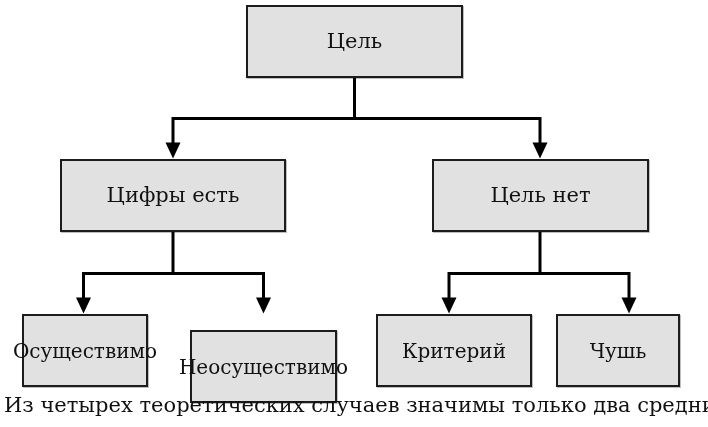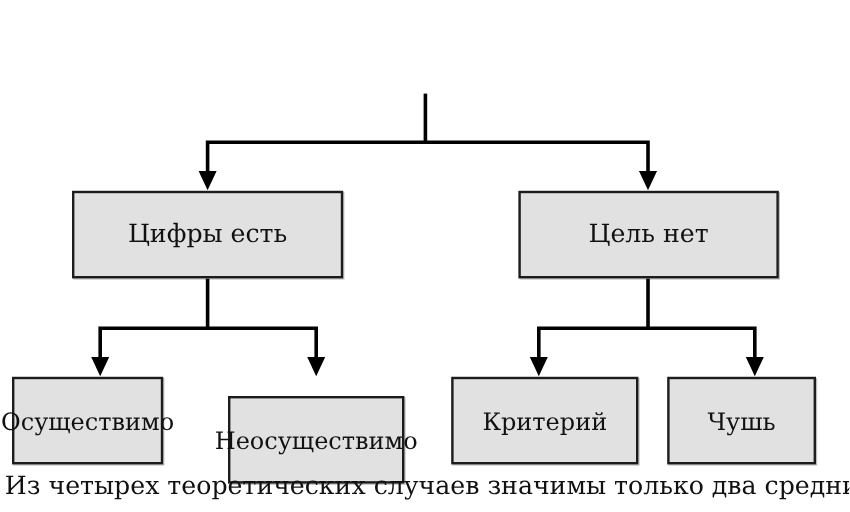--- a/index.html
+++ b/index.html
@@ -29,21 +29,21 @@
     color: #111111;
   }
   .node span {
     font-size: 21px;
     line-height: 1.1;
     white-space: nowrap;
   }
   .node.root  { left: 246px; top: 5px;   width: 217px; height: 73px; }
   .node.l2a   { left: 60px;  top: 159px; width: 226px; height: 73px; }
   .node.l2b   { left: 432px; top: 159px; width: 217px; height: 73px; }
-  .node.l3a   { left: 10px;  top: 314px; width: 126px; height: 73px; }
+  .node.l3a   { left: 22px;  top: 314px; width: 126px; height: 73px; }
   .node.l3b   { left: 190px; top: 330px; width: 147px; height: 73px; }
   .node.l3c   { left: 376px; top: 314px; width: 156px; height: 73px; }
   .node.l3d   { left: 556px; top: 314px; width: 124px; height: 73px; }
   .node.l3a span, .node.l3b span, .node.l3c span, .node.l3d span { font-size: 20px; }
   .caption {
     position: absolute;
     left: 4px;
     top: 393px;
     width: 704px;
     font-size: 21px;
@@ -70,20 +70,23 @@
     <g fill="#000000" stroke="none">
       <polygon points="165.5,142.5 180.5,142.5 173,158.5"></polygon>
       <polygon points="532.5,142.5 547.5,142.5 540,158.5"></polygon>
       <polygon points="76,297.5 91,297.5 83.5,313.5"></polygon>
       <polygon points="256,297.5 271,297.5 263.5,313.5"></polygon>
       <polygon points="441.5,297.5 456.5,297.5 449,313.5"></polygon>
       <polygon points="621.5,297.5 636.5,297.5 629,313.5"></polygon>
     </g>
   </svg>
 
+  <div class="node root">
+    <span>Цель</span>
+  </div>
 
   <div class="node l2a">
     <span>Цифры есть</span>
   </div>
 
   <div class="node l2b">
     <span>Цель нет</span>
   </div>
 
   <div class="node l3a">

